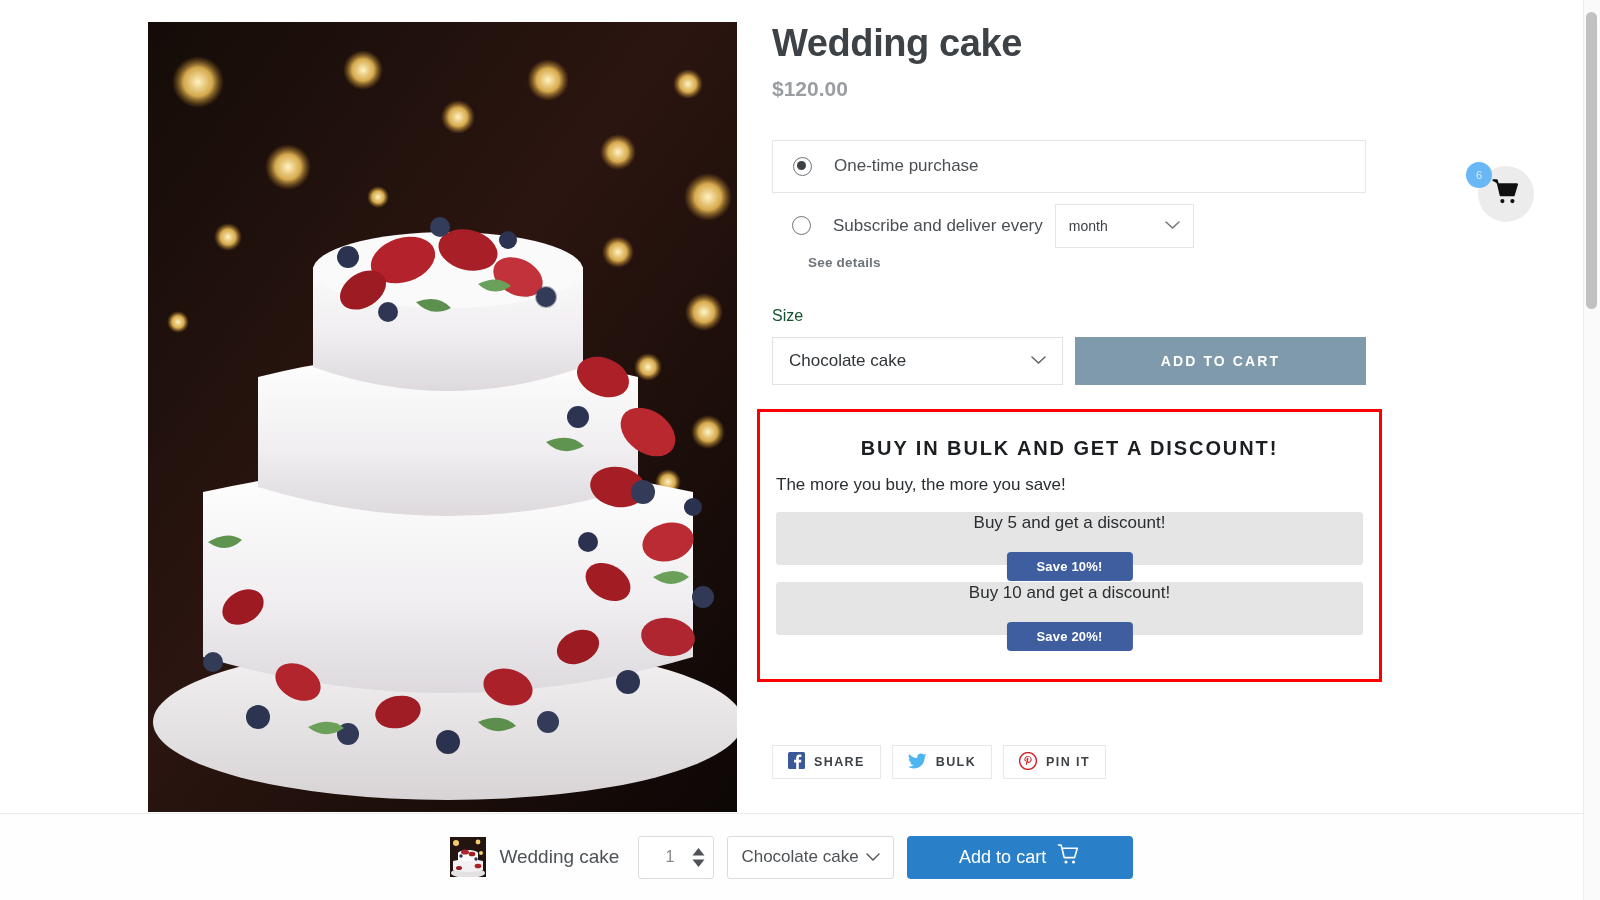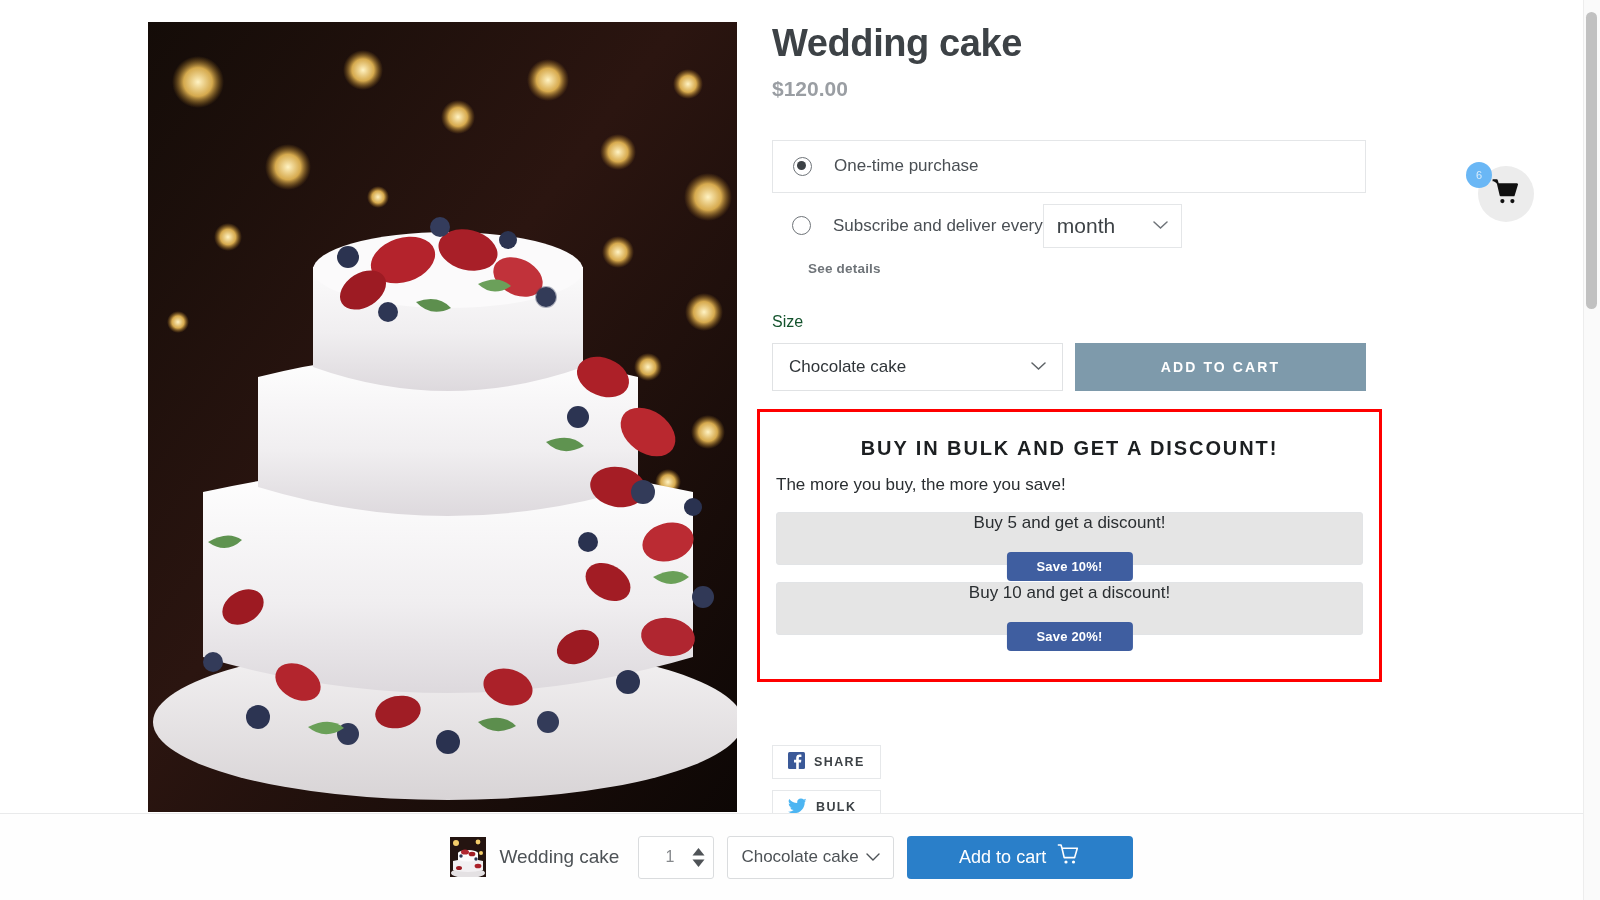--- a/index.html
+++ b/index.html
@@ -71,33 +71,34 @@
     width: 9px; height: 9px;
     border-radius: 50%;
     background: #3d4246;
   }
   .option-label {
     margin-left: 22px;
     font-size: 17px;
     color: #4a4f54;
   }
   .interval-select {
+    margin-left: 12px;
     width: 139px; height: 44px;
     border: 1px solid #e4e6e8;
     background: #fff;
     display: flex;
     align-items: center;
     padding: 0 13px;
-    font-size: 21px;
+    font-size: 14px;
     color: #3d4246;
     position: relative;
   }
   .interval-select .chev { margin-left: auto; }
   .see-details {
-    margin-top: 11px;
+    margin-top: 5px;
     margin-left: 36px;
     font-size: 13.5px;
     font-weight: bold;
     color: #6f7479;
     letter-spacing: 0.2px;
     display: inline-block;
   }
 
   
   .size-label {
@@ -181,21 +182,20 @@
     white-space: nowrap;
     letter-spacing: 0.2px;
   }
 
   
   .share-row {
     position: absolute;
     left: 772px; top: 745px;
     display: flex;
     gap: 11px;
-    flex-direction: column;
   }
   .share-btn {
     height: 34px;
     border: 1px solid #e6e8ea;
     background: #fff;
     display: flex;
     align-items: center;
     gap: 9px;
     padding: 0 15px;
     font-size: 12.5px;

